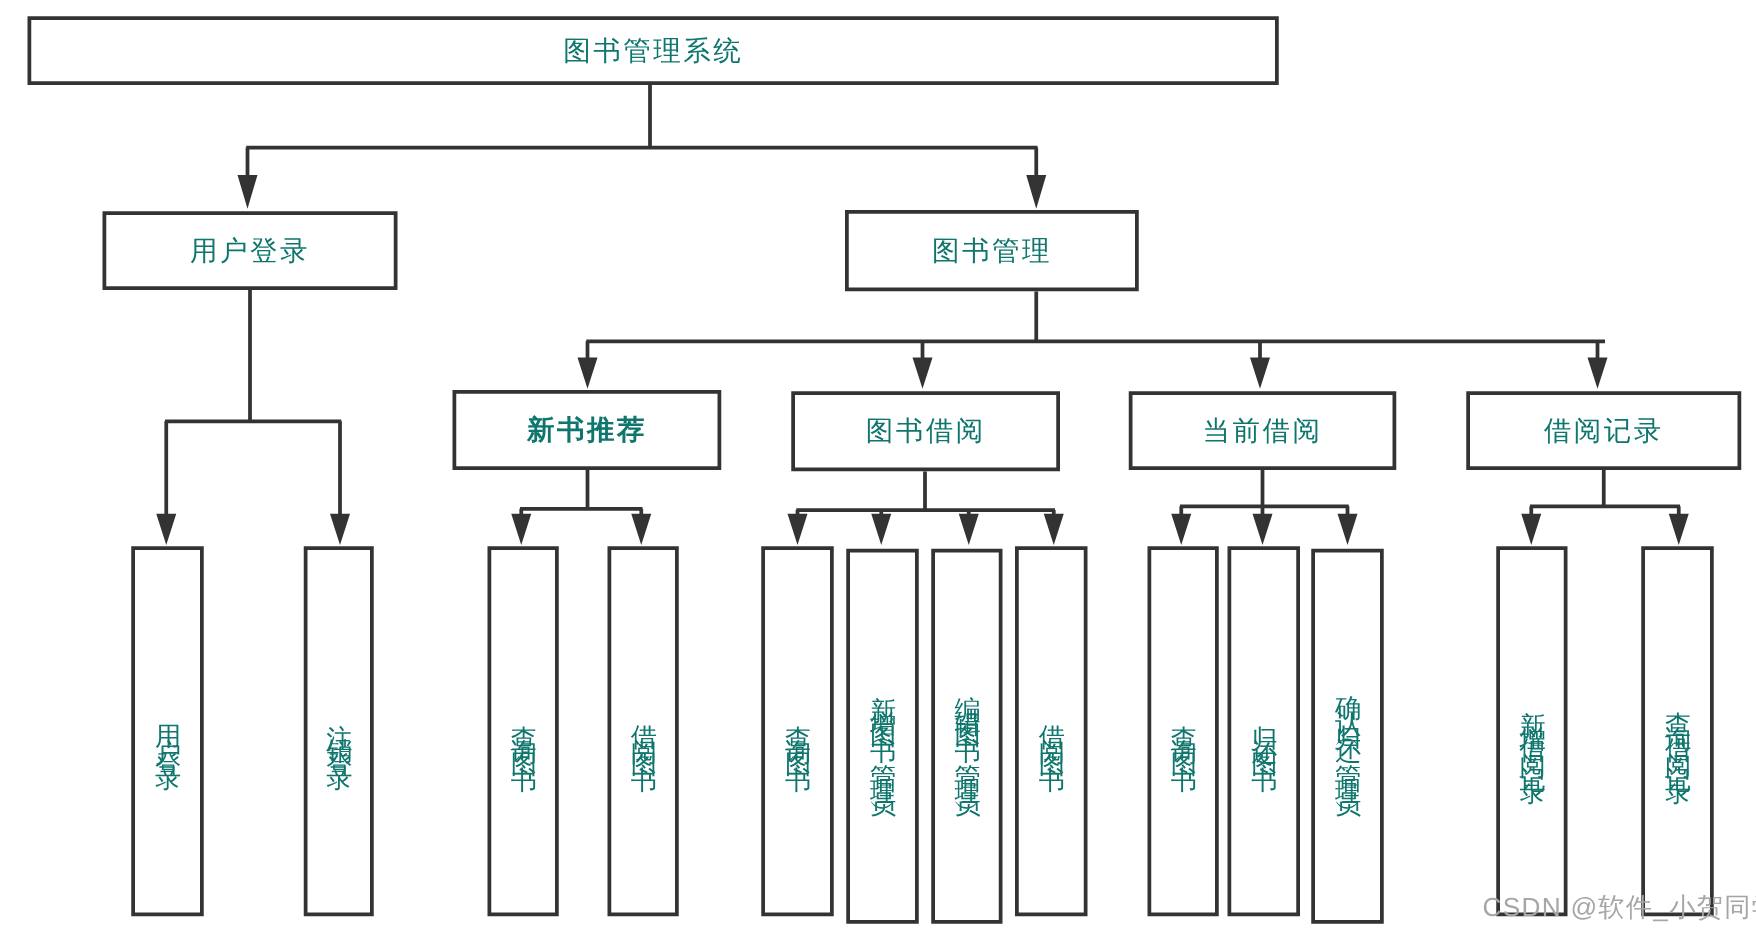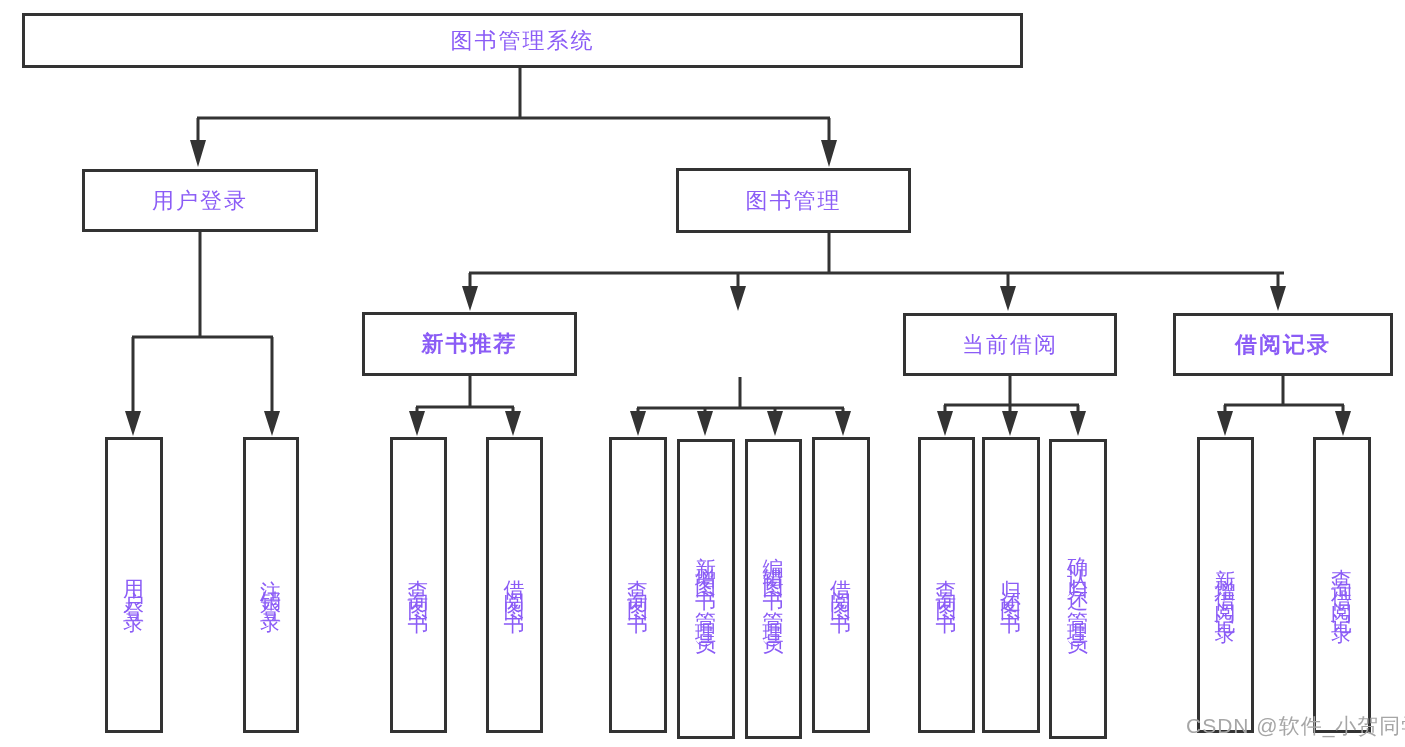--- a/index.html
+++ b/index.html
@@ -23,21 +23,21 @@
     pointer-events: none;
   }
   .node {
     position: absolute;
     box-sizing: border-box;
     border: 3px solid #333333;
     background: #ffffff;
     display: flex;
     align-items: center;
     justify-content: center;
-    color: #8b5cf6;
+    color: #0f766e;
   }
   .hnode .label {
     font-size: 22px;
     letter-spacing: 2px;
     white-space: nowrap;
   }
   .vnode .label {
     writing-mode: vertical-rl;
     text-orientation: mixed;
     font-size: 21px;
@@ -45,21 +45,21 @@
     line-height: 1;
     white-space: nowrap;
   }
   
   .n-root        { left: 22px;   top: 13px;  width: 1001px; height: 55px; }
   .n-userlogin-g { left: 82px;   top: 169px; width: 236px;  height: 63px; }
   .n-bookmgmt    { left: 676px;  top: 168px; width: 235px;  height: 65px; }
   .n-newbook     { left: 362px;  top: 312px; width: 215px;  height: 64px; font-weight: bold; }
   .n-bookborrow  { left: 633px;  top: 313px; width: 215px;  height: 64px; }
   .n-curborrow   { left: 903px;  top: 313px; width: 214px;  height: 63px; }
-  .n-records     { left: 1173px; top: 313px; width: 220px;  height: 63px; font-weight: bold; }
+  .n-records     { left: 1173px; top: 313px; width: 220px;  height: 63px; }
   .n-login-leaf  { left: 105px;  top: 437px; width: 58px;   height: 296px; }
   .n-logout-leaf { left: 243px;  top: 437px; width: 56px;   height: 296px; }
   .n-nb-query    { left: 390px;  top: 437px; width: 57px;   height: 296px; }
   .n-nb-borrow   { left: 486px;  top: 437px; width: 57px;   height: 296px; }
   .n-bb-query    { left: 609px;  top: 437px; width: 58px;   height: 296px; }
   .n-bb-add      { left: 677px;  top: 439px; width: 58px;   height: 300px; }
   .n-bb-edit     { left: 745px;  top: 439px; width: 57px;   height: 300px; }
   .n-bb-borrow   { left: 812px;  top: 437px; width: 58px;   height: 296px; }
   .n-cb-query    { left: 918px;  top: 437px; width: 57px;   height: 296px; }
   .n-cb-return   { left: 982px;  top: 437px; width: 58px;   height: 296px; }
@@ -111,20 +111,23 @@
   <div class="node hnode n-userlogin-g">
     <span class="label">用户登录</span>
   </div>
   <div class="node hnode n-bookmgmt">
     <span class="label">图书管理</span>
   </div>
 
   <div class="node hnode n-newbook">
     <span class="label">新书推荐</span>
   </div>
+  <div class="node hnode n-bookborrow">
+    <span class="label">图书借阅</span>
+  </div>
   <div class="node hnode n-curborrow">
     <span class="label">当前借阅</span>
   </div>
   <div class="node hnode n-records">
     <span class="label">借阅记录</span>
   </div>
 
   <div class="node vnode n-login-leaf">
     <span class="label">用户登录</span>
   </div>

